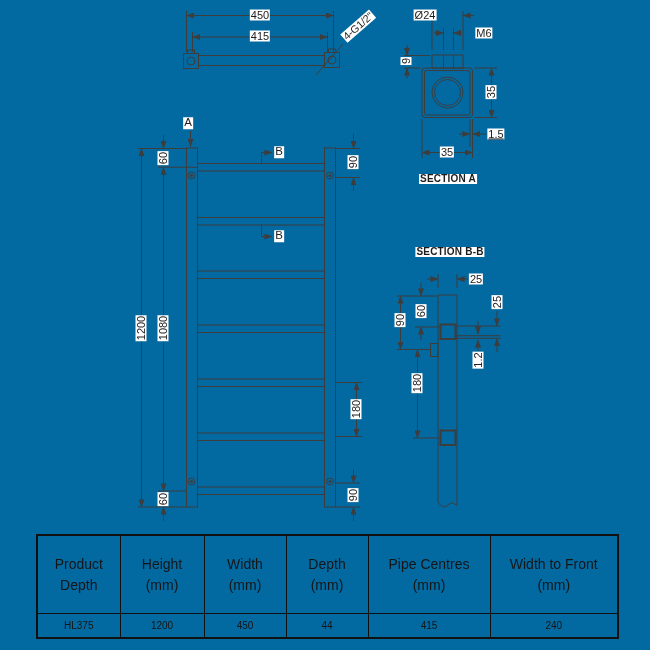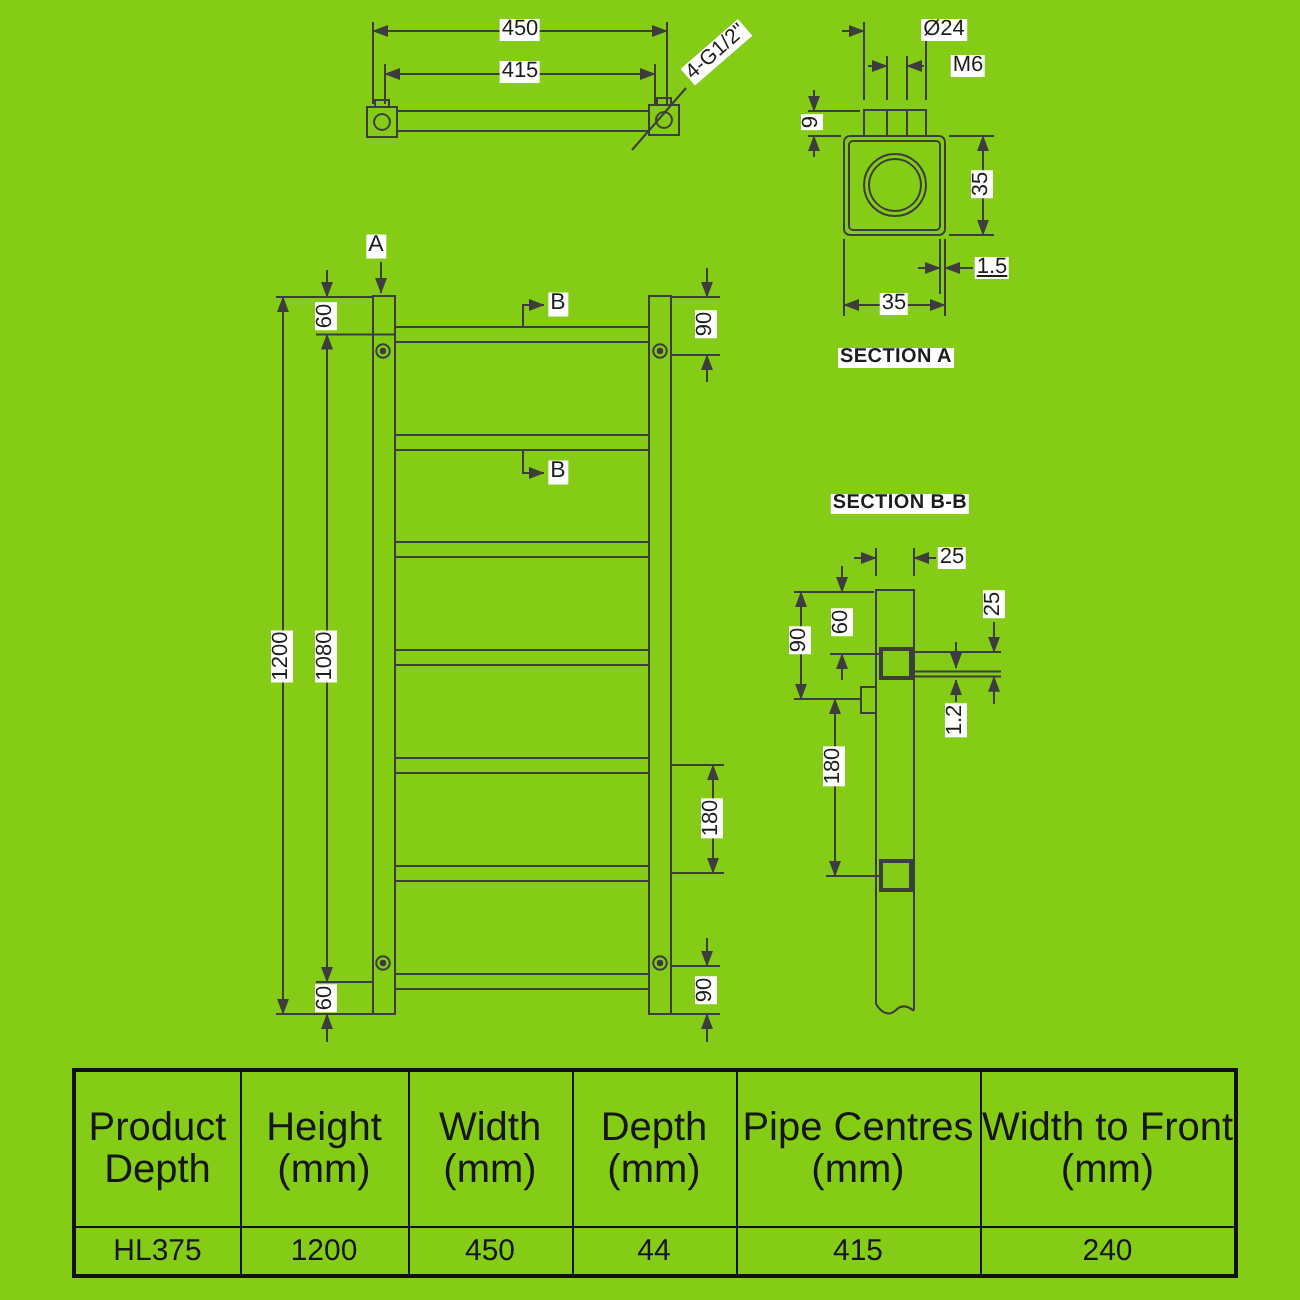--- a/index.html
+++ b/index.html
@@ -1,31 +1,31 @@
 <!DOCTYPE html>
 <html><head>
 <meta charset="utf-8">
 <style>
   html,body{margin:0;padding:0;background:#fff;}
-  #canvas{position:relative;width:650px;height:650px;background:#84cc16;overflow:hidden;
+  #canvas{position:relative;width:650px;height:650px;background:#0369a1;overflow:hidden;
           font-family:"Liberation Sans",sans-serif;}
   #linework{position:absolute;left:0;top:0;}
   .lbl{position:absolute;font-size:11px;line-height:1;color:#1d1d1d;background:#fff;
        padding:0 1px;white-space:nowrap;transform:translate(-50%,-50%);}
   .rot{transform:translate(-50%,-50%) rotate(-90deg);}
   .note{transform:translate(-50%,-50%) rotate(-41deg);font-size:10.5px;}
   .sect{font-size:10px;font-weight:600;letter-spacing:.2px;}
   .mark{font-size:11.5px;}
   
   #spec{position:absolute;left:36px;top:534px;width:581px;height:100px;
         border-collapse:collapse;table-layout:fixed;}
   #spec th,#spec td{border:1.5px solid #111;font-weight:normal;text-align:center;
         vertical-align:middle;color:#161616;padding:0;}
-  #spec th{height:77px;font-size:20px;line-height:21px;}
-  #spec td{height:23px;font-size:15px;}
+  #spec th{height:77px;font-size:14px;line-height:21px;}
+  #spec td{height:23px;font-size:10px;}
   #spec{border:2px solid #111;}
 </style>
 </head>
 <body>
 
 <div id="canvas">
 
   <svg id="linework" width="650" height="650" viewBox="0 0 650 650" fill="none" stroke="#3d3d3d" stroke-width="1">
     <defs>
       <marker id="ar" viewBox="0 0 8 6" refX="7.6" refY="3" markerWidth="8" markerHeight="6" orient="auto-start-reverse" markerUnits="userSpaceOnUse">
@@ -126,21 +126,21 @@
       <line x1="421" y1="340" x2="421" y2="327" marker-end="url(#ar)"></line>
       <line x1="417.5" y1="349.5" x2="417.5" y2="438" marker-start="url(#ar)" marker-end="url(#ar)"></line>
       <rect x="440.5" y="430.5" width="15" height="14.5" stroke-width="2"></rect>
     </g>
   </svg>
 
   <div class="lbl" style="left:260px;top:15px;">450</div>
   <div class="lbl" style="left:260px;top:36px;">415</div>
   <div class="lbl note" style="left:358px;top:26px;">4-G1/2"</div>
 
-  <div class="lbl" style="left:472px;top:15px;">Ø24</div>
+  <div class="lbl" style="left:425px;top:15px;">Ø24</div>
   <div class="lbl" style="left:472px;top:33px;margin-left:12px;">M6</div>
   <div class="lbl rot" style="left:406px;top:61px;">9</div>
   <div class="lbl rot" style="left:491px;top:92px;">35</div>
   <div class="lbl" style="left:496px;top:134px;text-decoration:underline;">1.5</div>
   <div class="lbl" style="left:447px;top:152px;">35</div>
   <div class="lbl sect" style="left:448px;top:179px;">SECTION A</div>
 
   <div class="lbl mark" style="left:188px;top:123px;">A</div>
   <div class="lbl mark" style="left:279px;top:152px;">B</div>
   <div class="lbl mark" style="left:279px;top:236px;">B</div>

